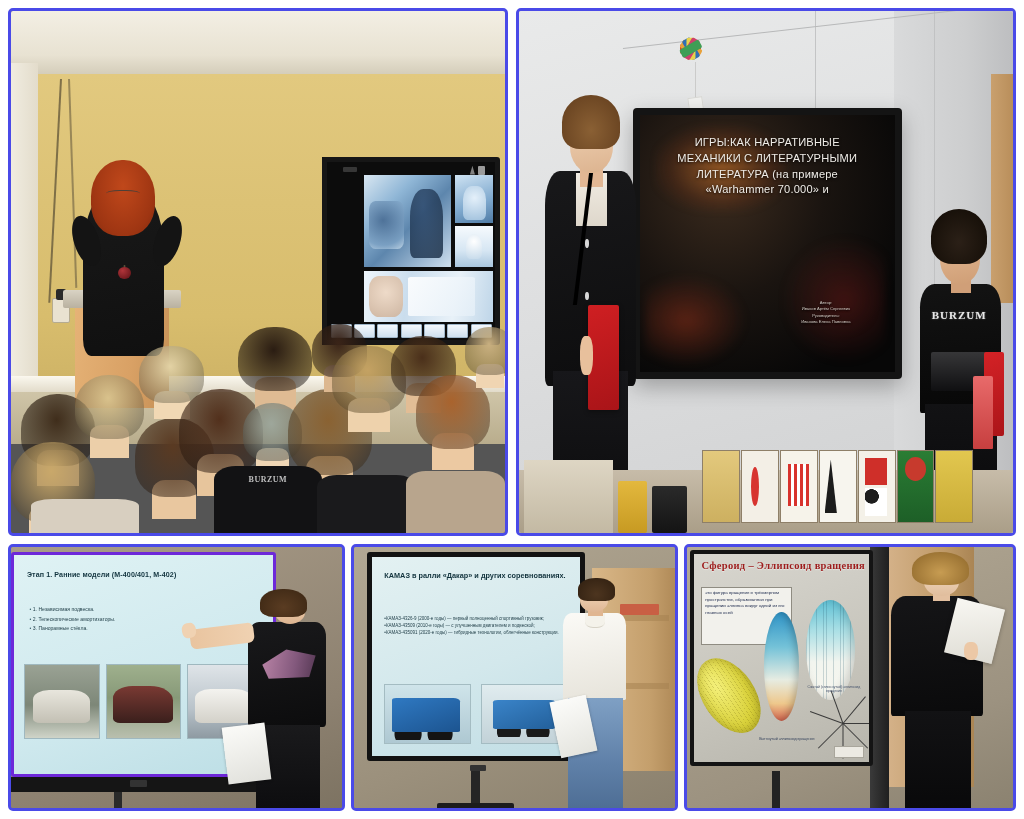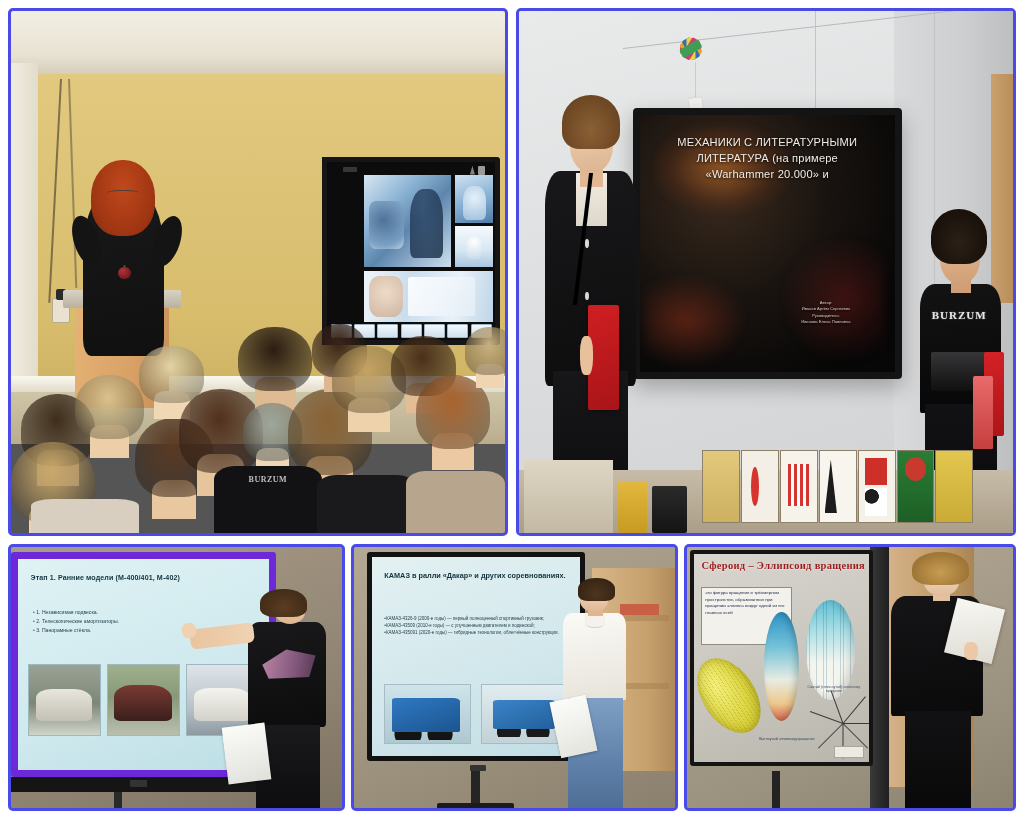--- a/index.html
+++ b/index.html
@@ -203,21 +203,21 @@
     background:linear-gradient(#e3b83e,#c79a22);border-radius:2px;}
   .b-floorobj2{position:absolute;left:27%;top:91%;width:7%;height:9%;
     background:linear-gradient(#2a2a2a,#141414);border-radius:2px;}
   .b-bottle{position:absolute;left:92%;top:70%;width:4%;height:14%;
     background:linear-gradient(#e86a6a,#c73f3f);border-radius:2px 2px 1px 1px;}
 
   
   #panel-c{left:8px;top:544px;width:337px;height:267px;background:#8e8374;}
   .c-wall{position:absolute;inset:0;background:linear-gradient(160deg,#a99c88,#8d8170 70%,#7d7362);}
   .c-tv{position:absolute;left:0%;top:2%;width:80%;height:86%;
-    background:#0b0b0b;border:7px solid #6d28d9;border-radius:3px;box-sizing:border-box;}
+    background:#0b0b0b;border:3px solid #6d28d9;border-radius:3px;box-sizing:border-box;}
   .c-screen{position:absolute;inset:0;background:linear-gradient(160deg,#dff2f4,#cfe9ee 60%,#bcdee5);overflow:hidden;}
   .c-title{position:absolute;left:5%;top:7%;width:92%;color:#12343f;
     font-size:7.1px;font-weight:bold;letter-spacing:.1px;}
   .c-bullets{position:absolute;left:6%;top:23%;width:80%;color:#1d3b45;font-size:5.1px;line-height:1.85;}
   .c-bullets div:before{content:"• ";color:#39606c;}
   .c-cars{position:absolute;left:4%;top:50%;width:92%;height:34%;display:flex;gap:2.5%;}
   .c-car{flex:1;position:relative;border:1px solid #9fb8bf;overflow:hidden;}
   .c-car1{background:linear-gradient(#9aa294,#7d8778 55%,#cfd4c8);}
   .c-car1:after{content:"";position:absolute;left:10%;top:34%;width:78%;height:46%;
     background:linear-gradient(#e8e6dd,#c3c0b4);border-radius:28% 34% 12% 12%;}
@@ -463,23 +463,24 @@
         </div>
       <div class="b-tag-line"></div>
       <div class="b-tag"></div>
 
       <div class="b-tv">
         <div class="b-tv-screen">
           <div class="b-tv-glow"></div>
           <div class="b-tv-glow2"></div>
           <div class="b-tv-glow3"></div>
           <div class="b-slide-title" id="b-title">
+              <div>ИГРЫ:КАК НАРРАТИВНЫЕ</div>
               <div>МЕХАНИКИ С ЛИТЕРАТУРНЫМИ</div>
               <div>ЛИТЕРАТУРА (на примере</div>
-              <div>«Warhammer 20.000» и</div>
+              <div>«Warhammer 70.000» и</div>
             </div>
           <div class="b-slide-sub" id="b-sub">
               <div>Автор:</div>
               <div>Иванов Артём Сергеевич</div>
               <div>Руководитель:</div>
               <div>Иванова Елена Павловна</div>
             </div>
         </div>
       </div>
 

